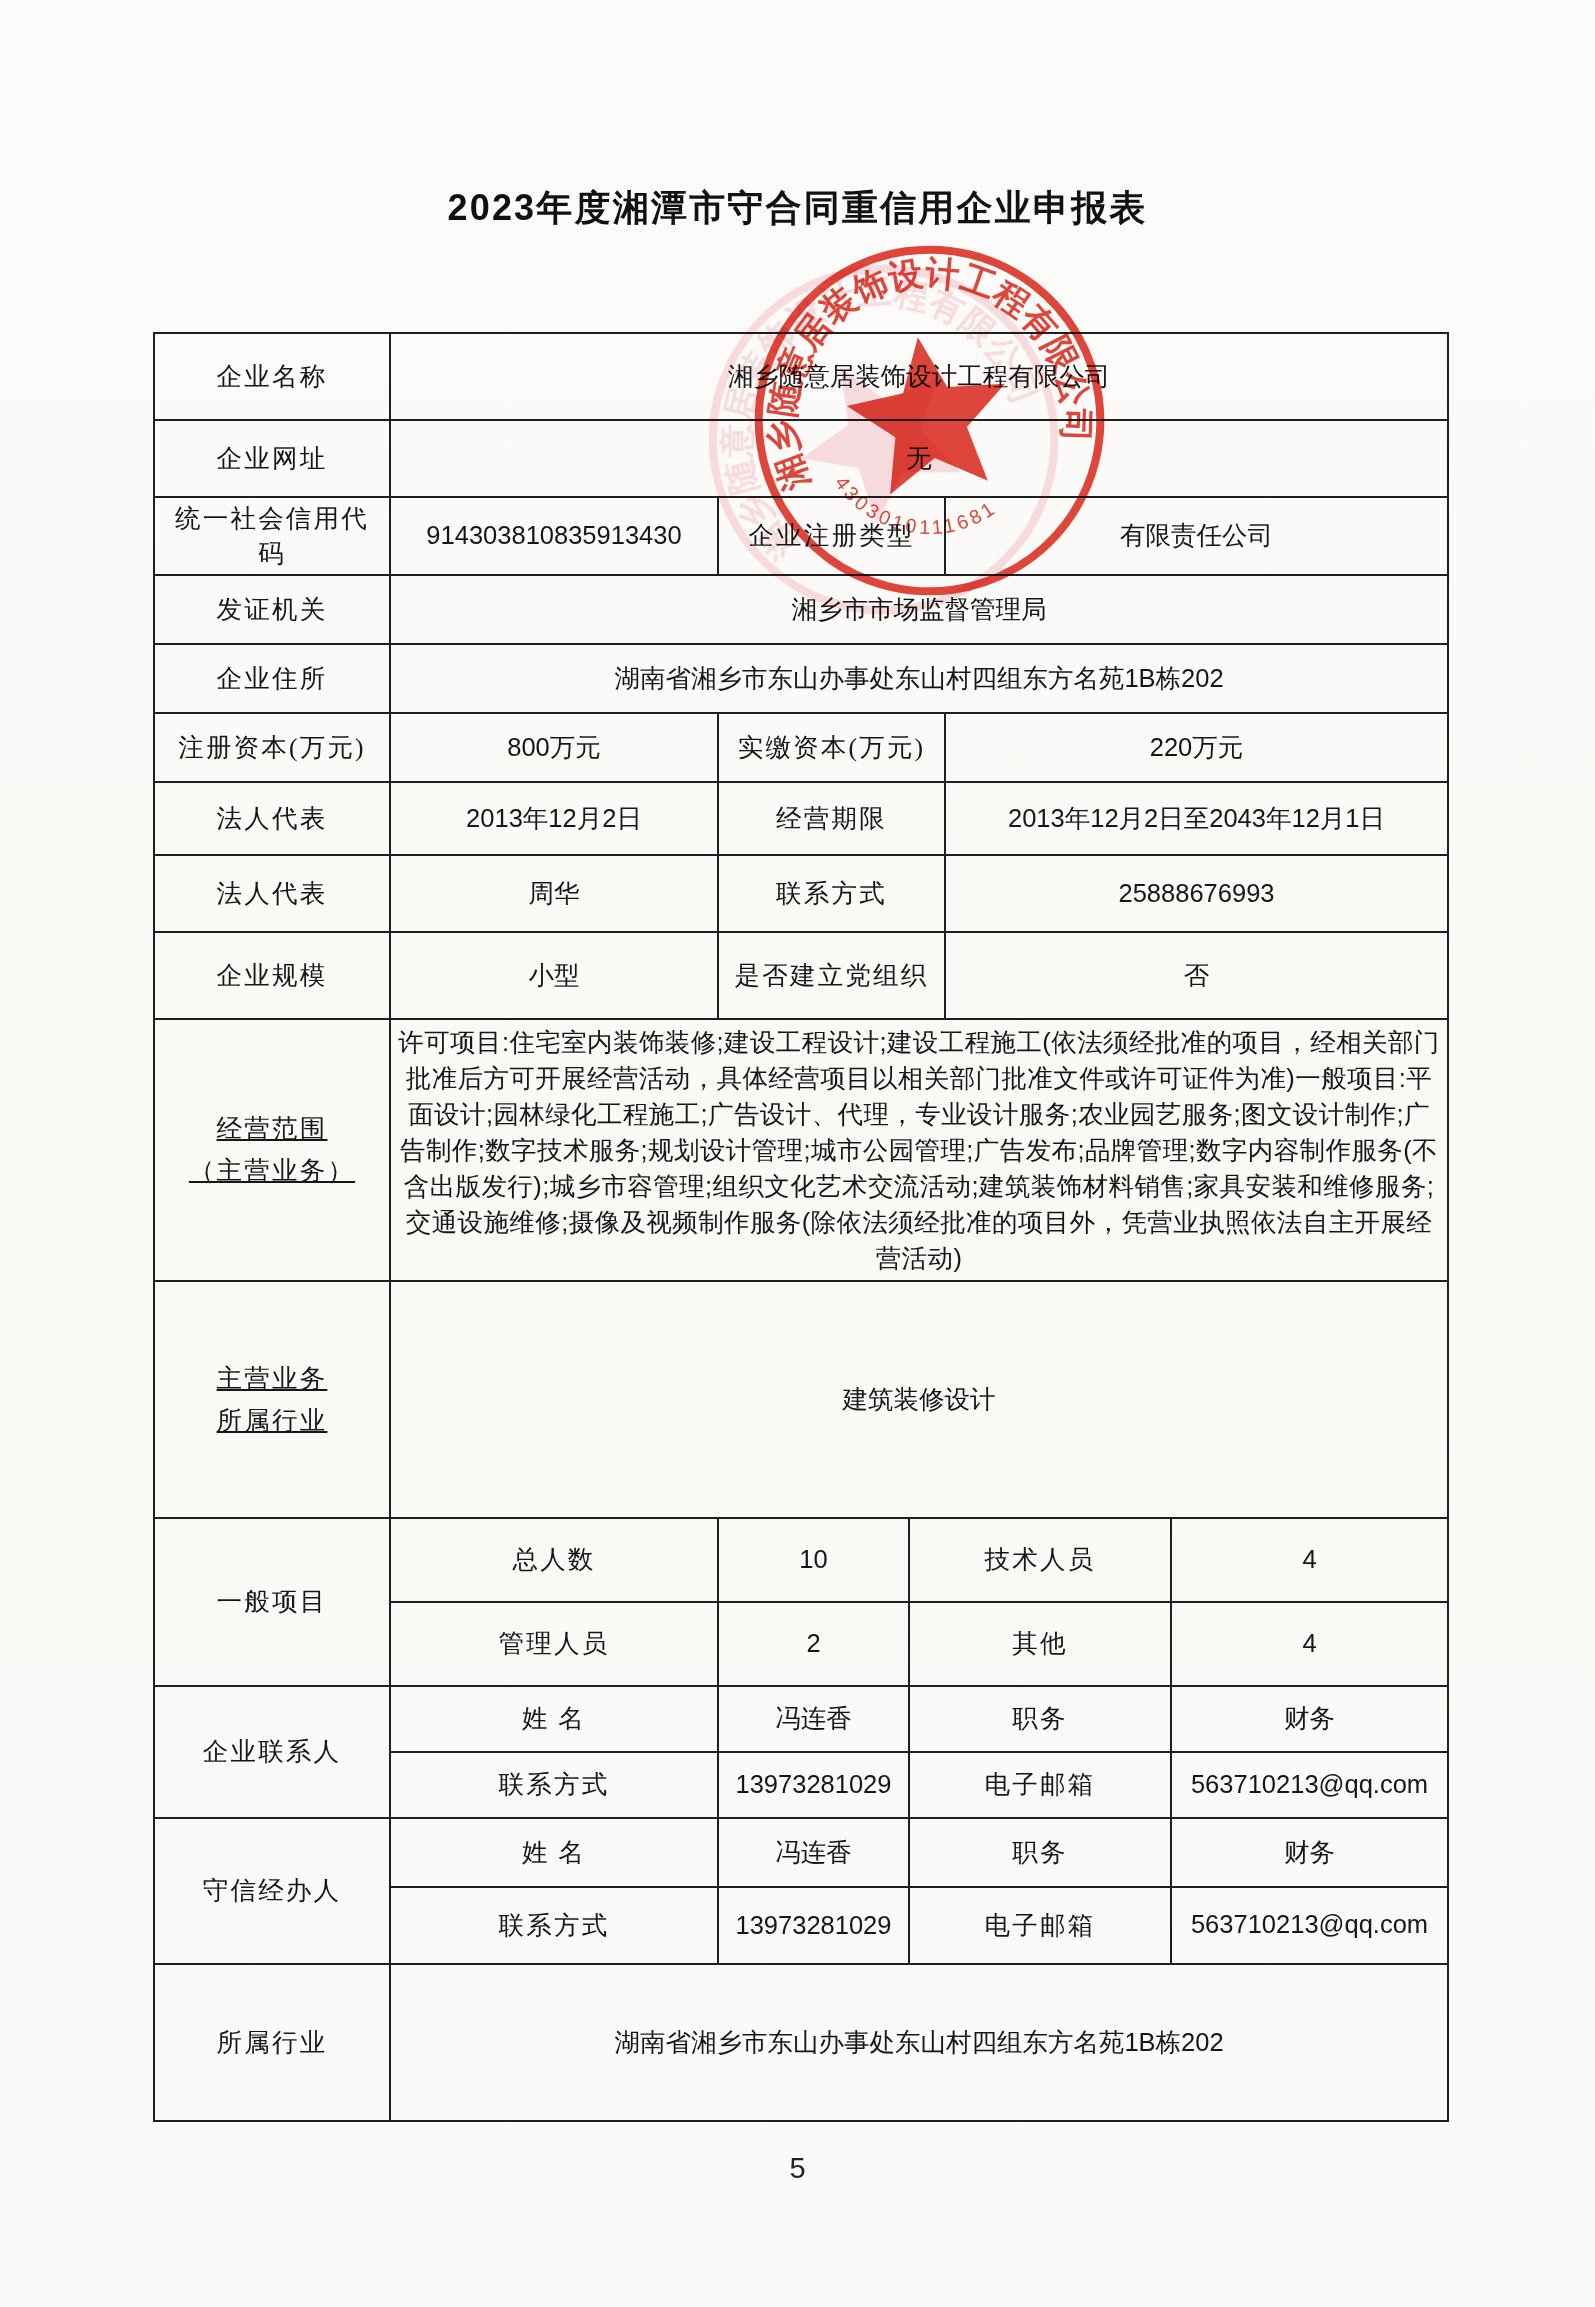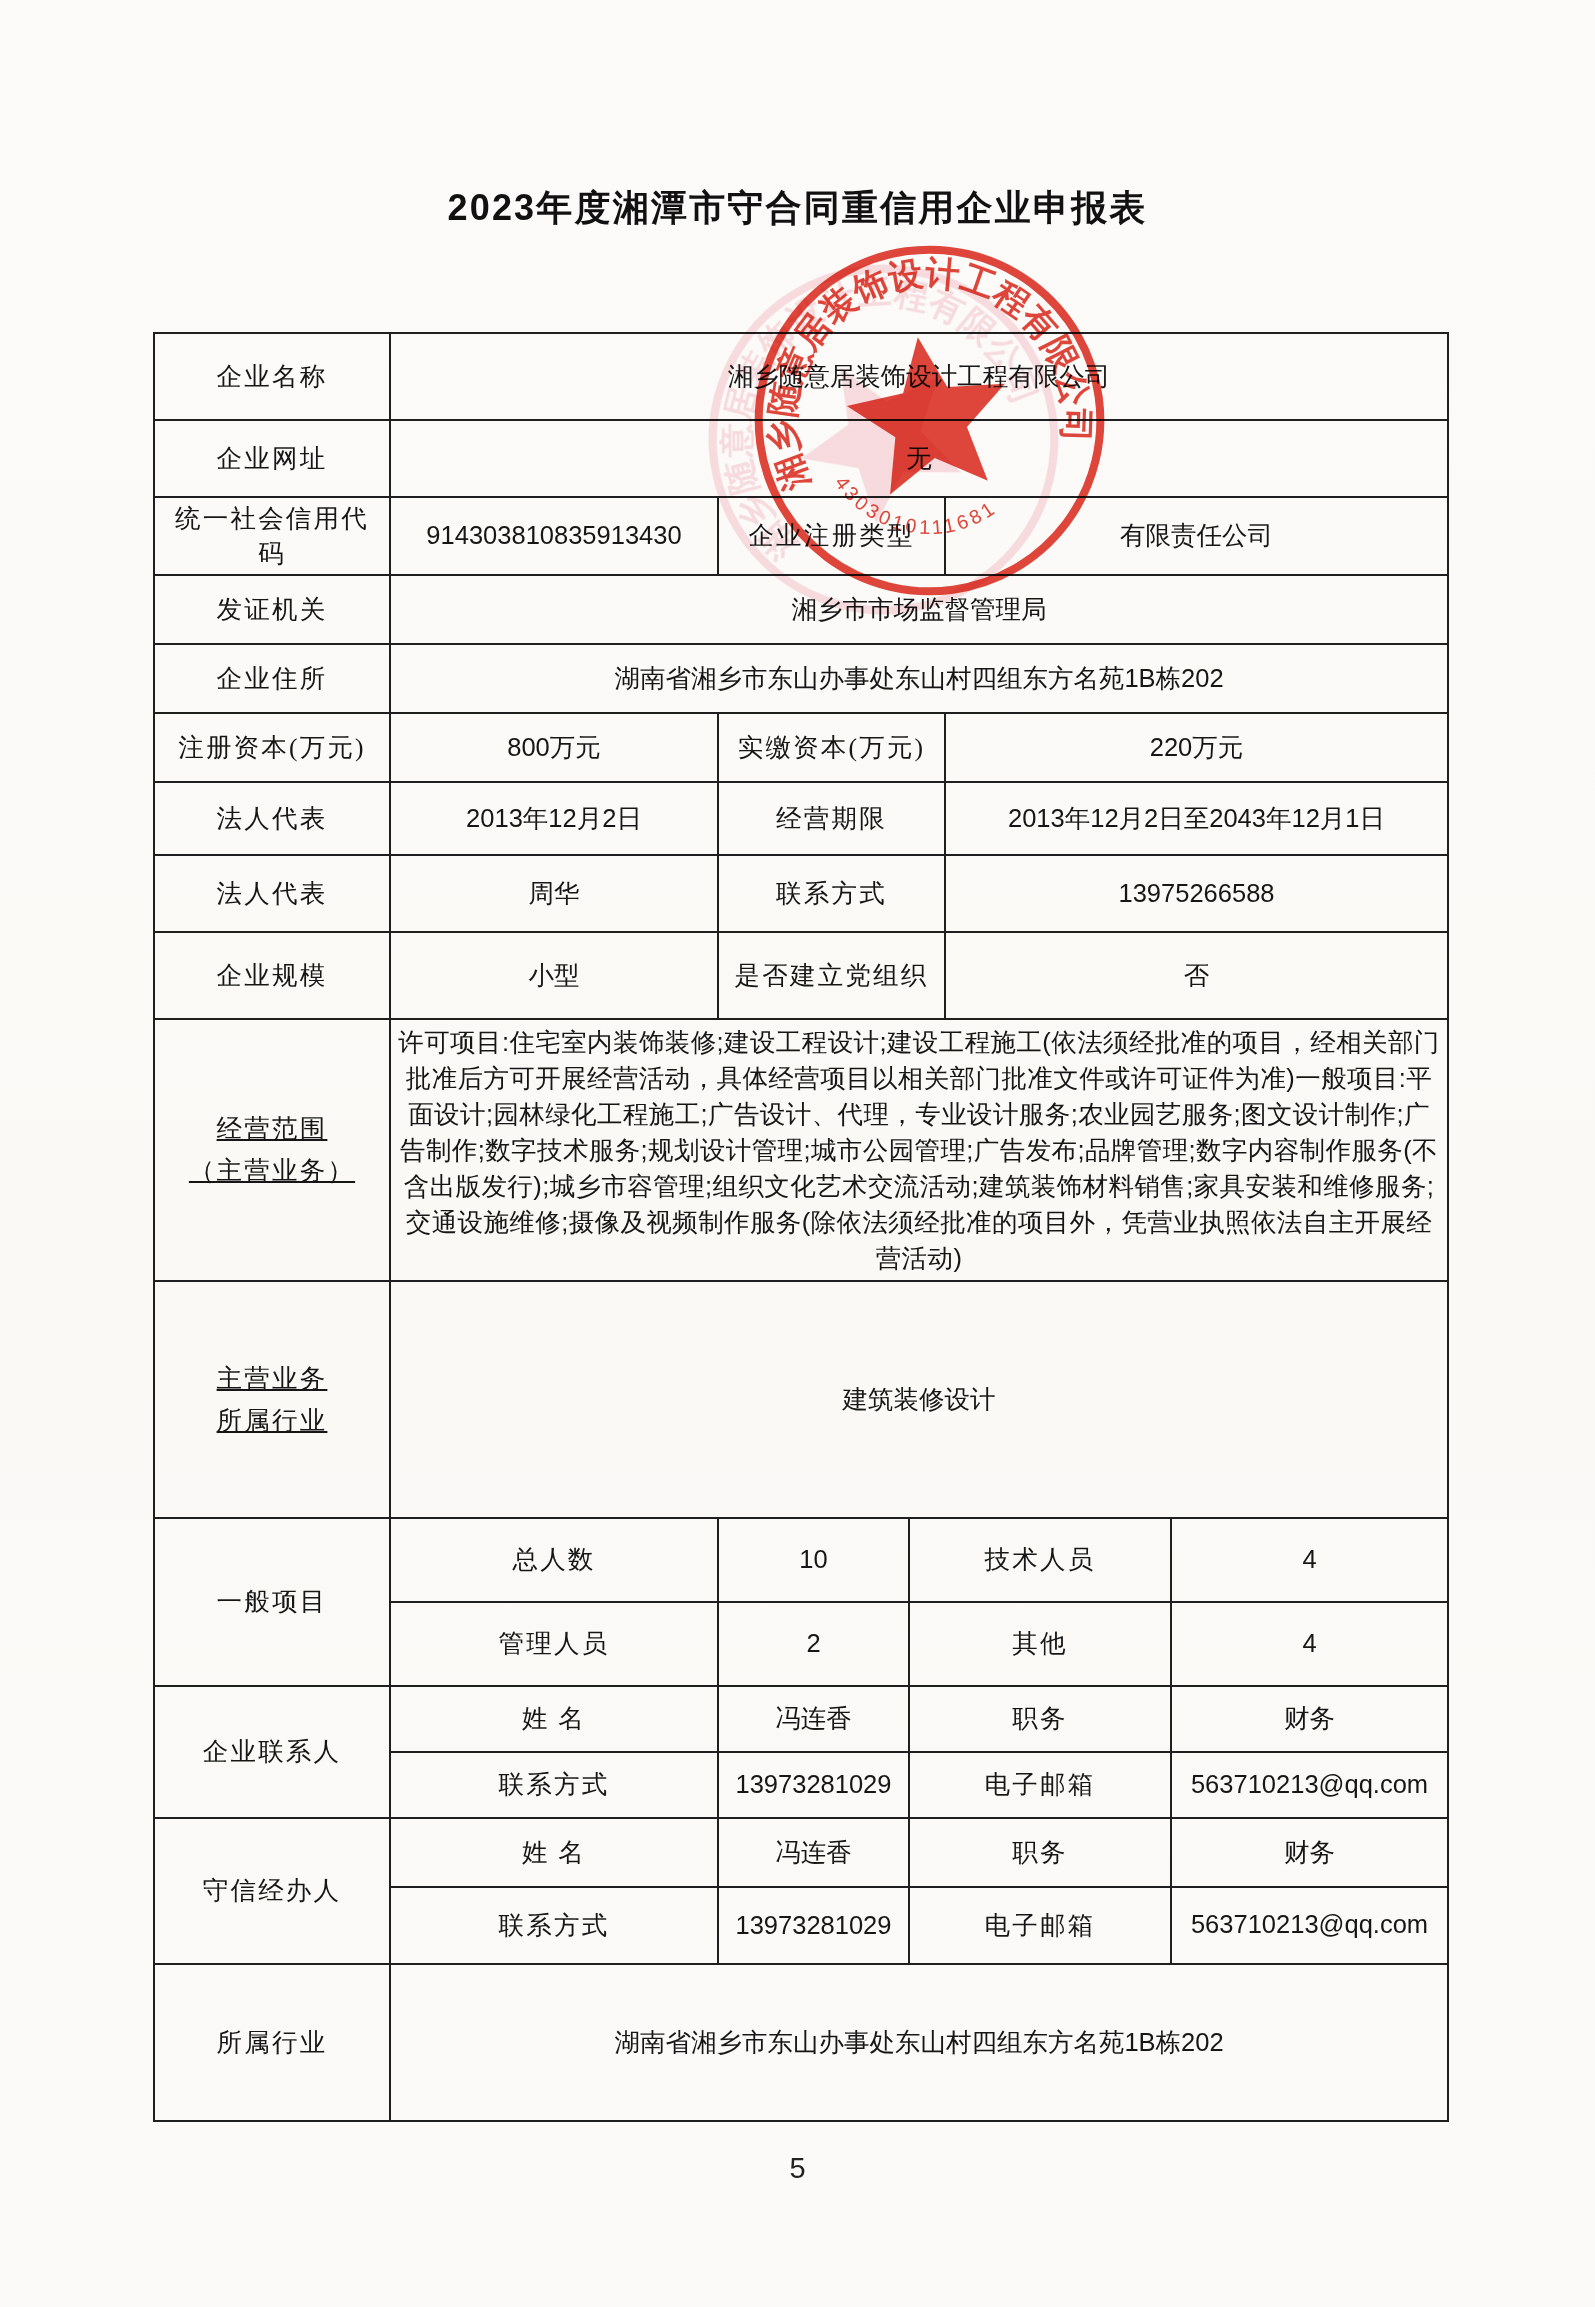--- a/index.html
+++ b/index.html
@@ -146,21 +146,21 @@
       <td class="lab">法人代表</td>
       <td class="val">2013年12月2日</td>
       <td class="lab" colspan="2">经营期限</td>
       <td class="val" colspan="2">2013年12月2日至2043年12月1日</td>
     </tr>
 
     <tr style="height:77px">
       <td class="lab">法人代表</td>
       <td class="val">周华</td>
       <td class="lab" colspan="2">联系方式</td>
-      <td class="val" colspan="2">13975266588</td>
+      <td class="val" colspan="2">25888676993</td>
     </tr>
 
     <tr style="height:87px">
       <td class="lab">企业规模</td>
       <td class="val">小型</td>
       <td class="lab" colspan="2">是否建立党组织</td>
       <td class="val" colspan="2">否</td>
     </tr>
 
     <tr style="height:262px">

